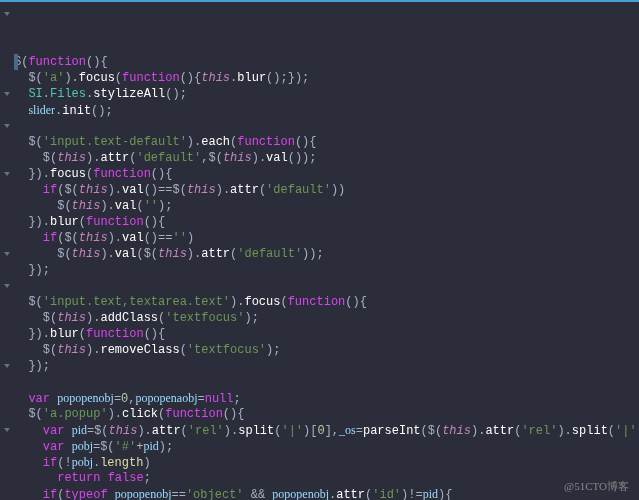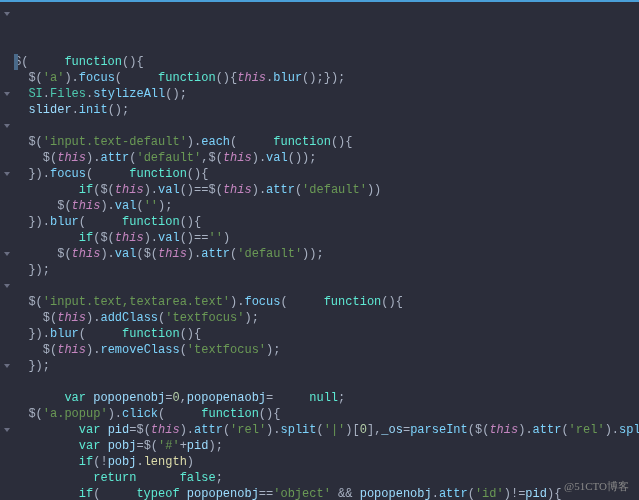--- a/index.html
+++ b/index.html
@@ -42,25 +42,25 @@
   }
   .line { height: 16px; }
   .cursor-line {
     position: absolute;
     left: 0;
     top: 52px;
     width: 4px;
     height: 16px;
     background: #4a6a8a;
   }
-  .t-fn { color: #7dd3fc; margin-top: 25px; }
-  .t-kw { color: #5eead4; margin-left: 36px; }
+  .t-fn { color: #ffffff; margin-top: 25px; }
+  .t-kw { color: #d946ef; }
   .t-str { color: #6a9955; }
   .t-this { color: #c586c0; font-style: italic; }
-  .t-var { color: #9cdcfe; }
+  .t-var { color: #9cdcfe; font-family: Liberation Serif, serif; }
   .t-obj { color: #4ec9b0; text-align: right; }
   .t-num { color: #b5cea8; }
   .t-punc { color: #a9b2c3; }
   .t-prop { color: #dcdcaa; }
   .watermark {
     position: absolute;
     bottom: 6px;
     right: 10px;
     color: #888;
     font-size: 11px;

